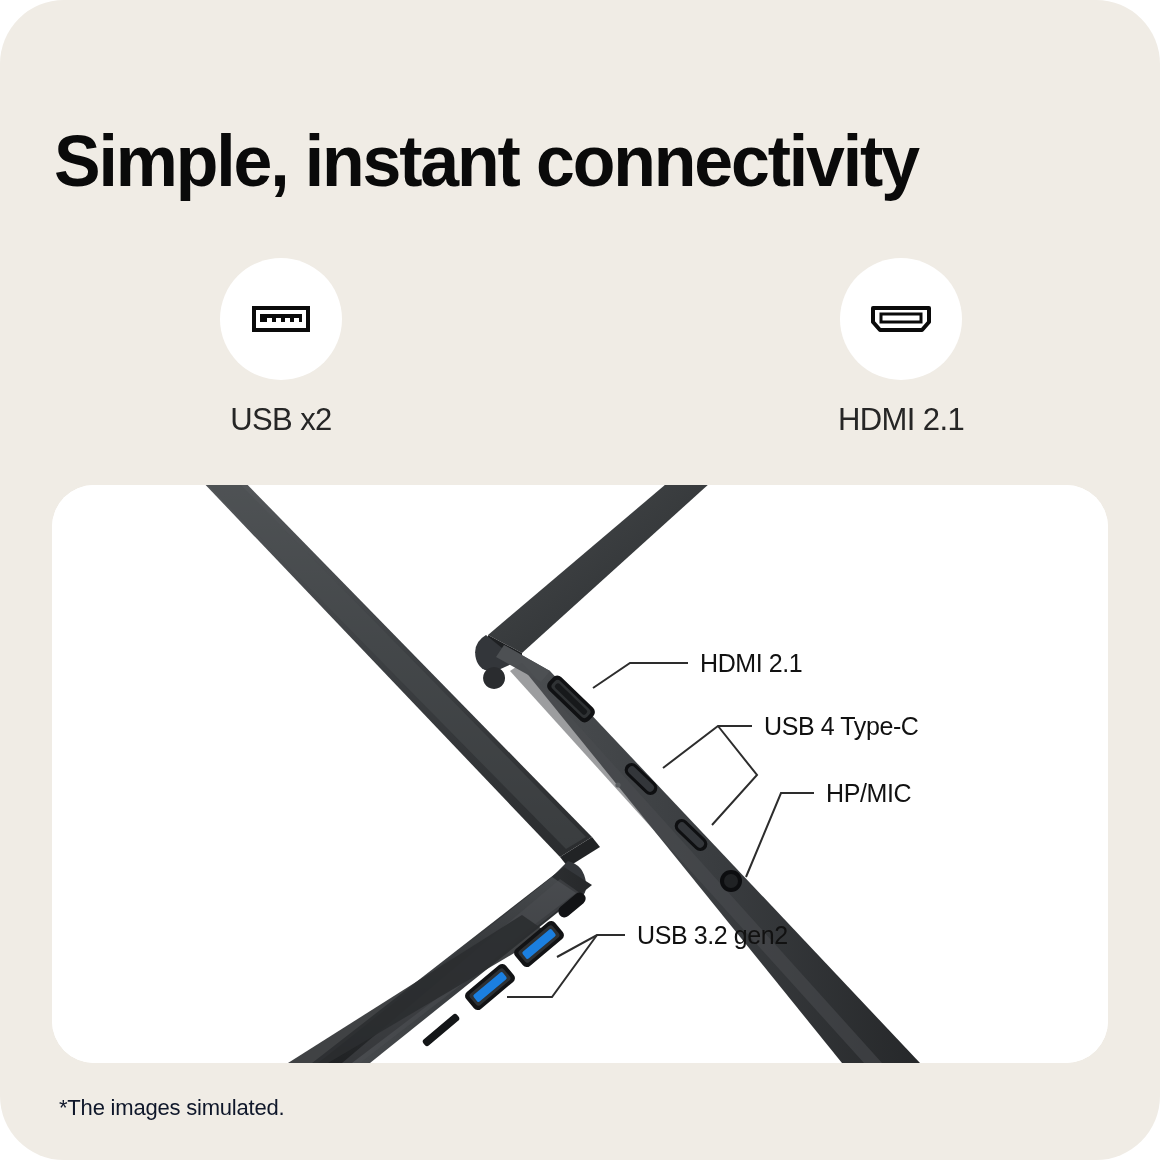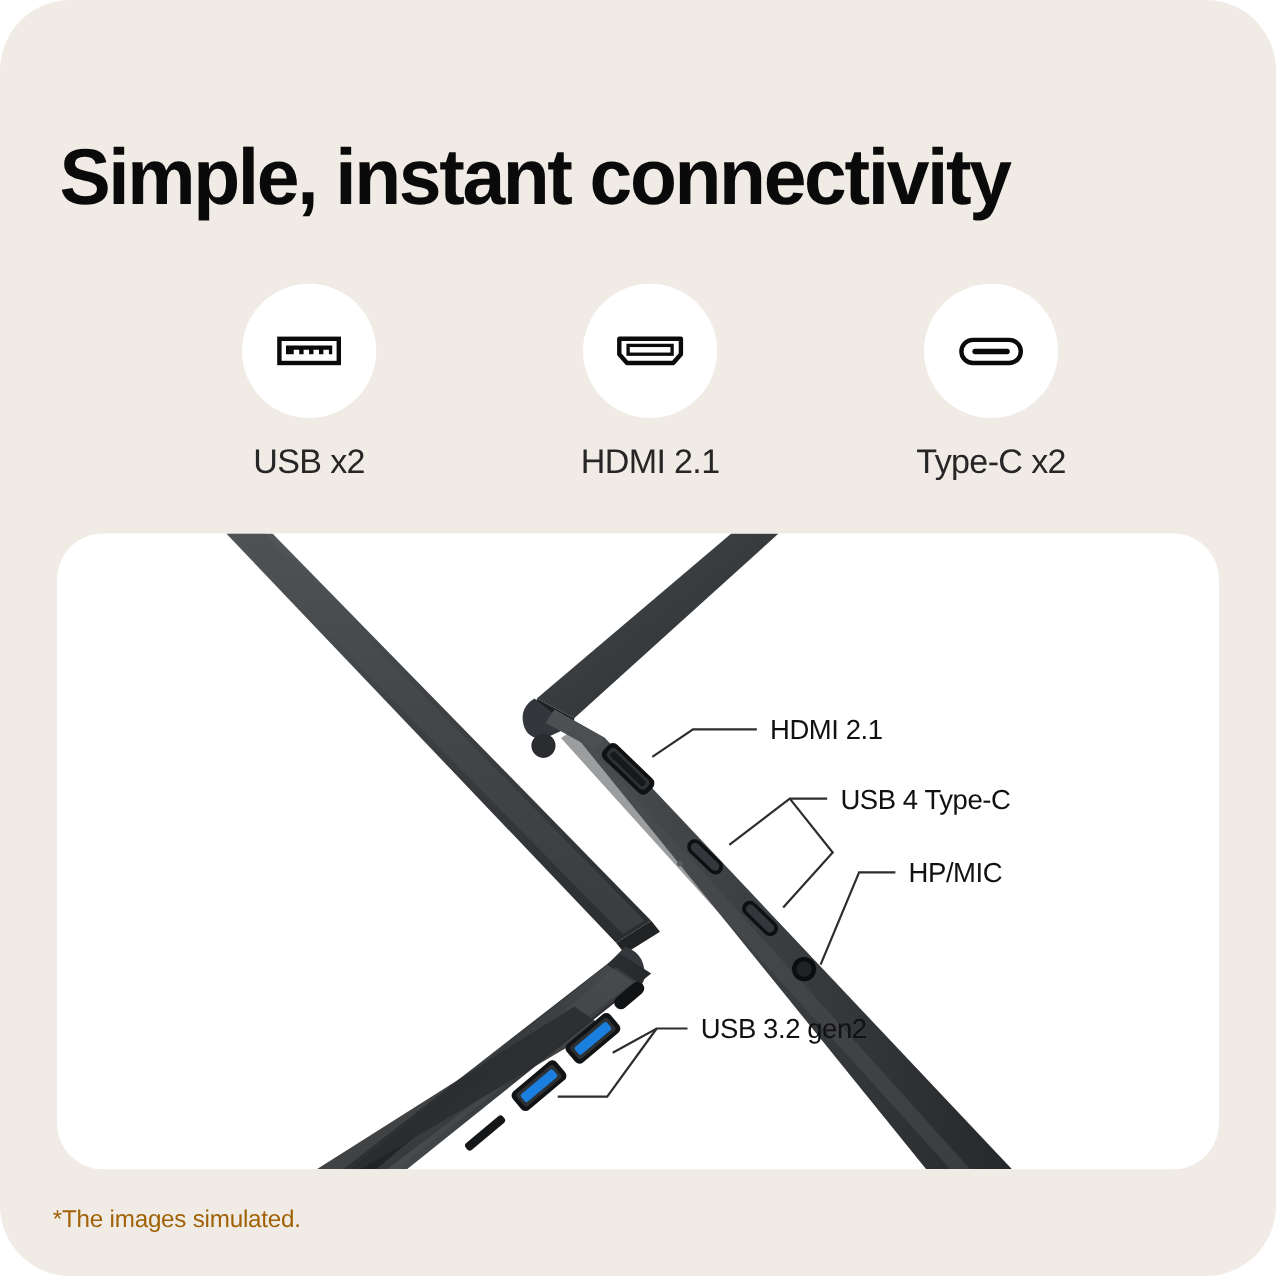--- a/index.html
+++ b/index.html
@@ -101,25 +101,25 @@
     background: #ffffff;
     border-radius: 42px;
     overflow: hidden;
   }
 
   .photo-panel svg { display: block; }
 
   
   .footnote {
     position: absolute;
-    left: 48px;
+    left: 59px;
     top: 1094px;
     font-size: 22px;
     line-height: 28px;
-    color: #a16207;
+    color: #0f172a;
     letter-spacing: -0.2px;
     white-space: nowrap;
   }
 
   .callout-text {
     font-family: "Liberation Sans", sans-serif;
     font-size: 25px;
     fill: #111111;
     letter-spacing: -0.4px;
   }
@@ -152,31 +152,20 @@
           <span>
             <svg width="68" height="68" viewBox="0 0 68 68">
               <path d="M6 23 H62 V37 L55 45 H13 L6 37 Z" fill="none" stroke="#0a0a0a" stroke-width="4" stroke-linejoin="round"></path>
               <rect x="14" y="29" width="40" height="8" fill="none" stroke="#0a0a0a" stroke-width="3"></rect>
             </svg>
           </span>
         </div>
         <div class="feature-label">HDMI 2.1</div>
       </div>
 
-      <div class="feature">
-        <div class="feature-circle">
-          <span>
-            <svg width="68" height="68" viewBox="0 0 68 68">
-              <rect x="7" y="24" width="54" height="21" rx="10.5" ry="10.5" fill="none" stroke="#0a0a0a" stroke-width="4"></rect>
-              <rect x="17" y="32" width="34" height="5" rx="2.5" ry="2.5" fill="#0a0a0a"></rect>
-            </svg>
-          </span>
-        </div>
-        <div class="feature-label">Type-C x2</div>
-      </div>
 
 
     </div>
 
     <div class="photo-panel">
       <svg width="1056" height="578" viewBox="0 0 1056 578">
         <defs>
           <linearGradient id="edgeTop" x1="0" y1="0" x2="0" y2="1">
             <stop offset="0%" stop-color="#55585b"></stop>
             <stop offset="45%" stop-color="#3e4144"></stop>

